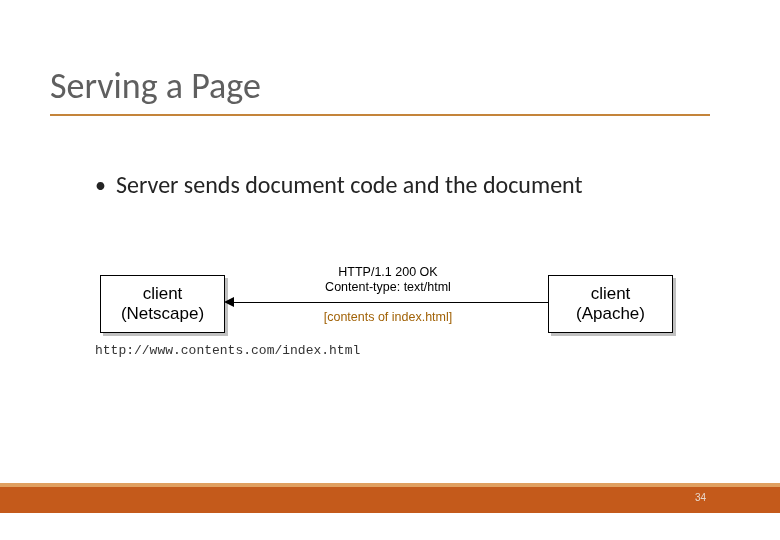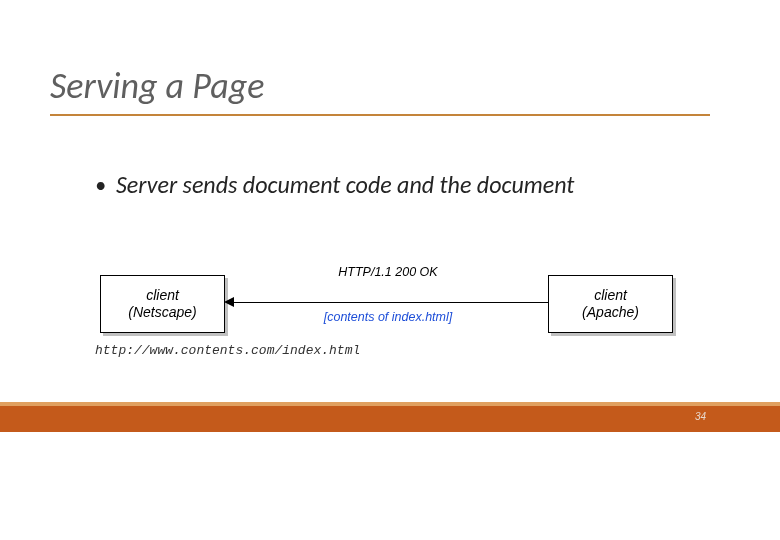--- a/index.html
+++ b/index.html
@@ -6,23 +6,22 @@
   body {
     width: 780px;
     height: 540px;
     background: #fff;
     font-family: Calibri, "Segoe UI", Arial, sans-serif;
     position: relative;
     overflow: hidden;
   }
   .slide {
     width: 780px;
-    height: 432px;
+    height: 513px;
     position: relative;
-    font-style: italic;
   }
   .title {
     position: absolute;
     left: 50px;
     top: 64px;
     font-size: 36px;
     font-weight: 400;
     color: #5f5f5f;
     border-bottom: 2px solid #c4843a;
     padding-bottom: 6px;
@@ -54,21 +53,21 @@
     width: 125px;
     height: 58px;
     border: 1px solid #000;
     background: #fff;
     box-shadow: 3px 3px 0 #c0c0c0;
     display: flex;
     flex-direction: column;
     align-items: center;
     justify-content: center;
     font-family: Arial, sans-serif;
-    font-size: 14px;
+    font-size: 17px;
     line-height: 1.2;
     color: #000;
   }
   .box.client { left: 0; top: 10px; }
   .box.server { left: 448px; top: 10px; }
   .url {
     position: absolute;
     left: -5px;
     top: 78px;
     font-family: "Courier New", monospace;
@@ -104,21 +103,21 @@
     color: #000000;
   }
   .contents-text {
     position: absolute;
     left: 128px;
     top: 45px;
     width: 320px;
     text-align: center;
     font-family: Arial, sans-serif;
     font-size: 12.5px;
-    color: #1d4ed8;
+    color: #a16207;
   }
   .footer-bar {
     position: absolute;
     left: 0;
     bottom: 0;
     width: 780px;
     height: 30px;
     background: #c45a1b;
     border-top: 4px solid #e0a060;
   }
@@ -145,20 +144,21 @@
   </div>
 
   <div class="diagram">
     <div class="box client">
       <span>client</span>
       <span>(Netscape)</span>
     </div>
 
     <div class="http-text">
       <div>HTTP/1.1 200 OK</div>
+      <div>Content-type: text/html</div>
     </div>
 
     <div class="arrow-line"></div>
     <div class="arrow-head"></div>
 
     <div class="contents-text">[contents of index.html]</div>
 
     <div class="box server">
       <span>client</span>
       <span>(Apache)</span>

